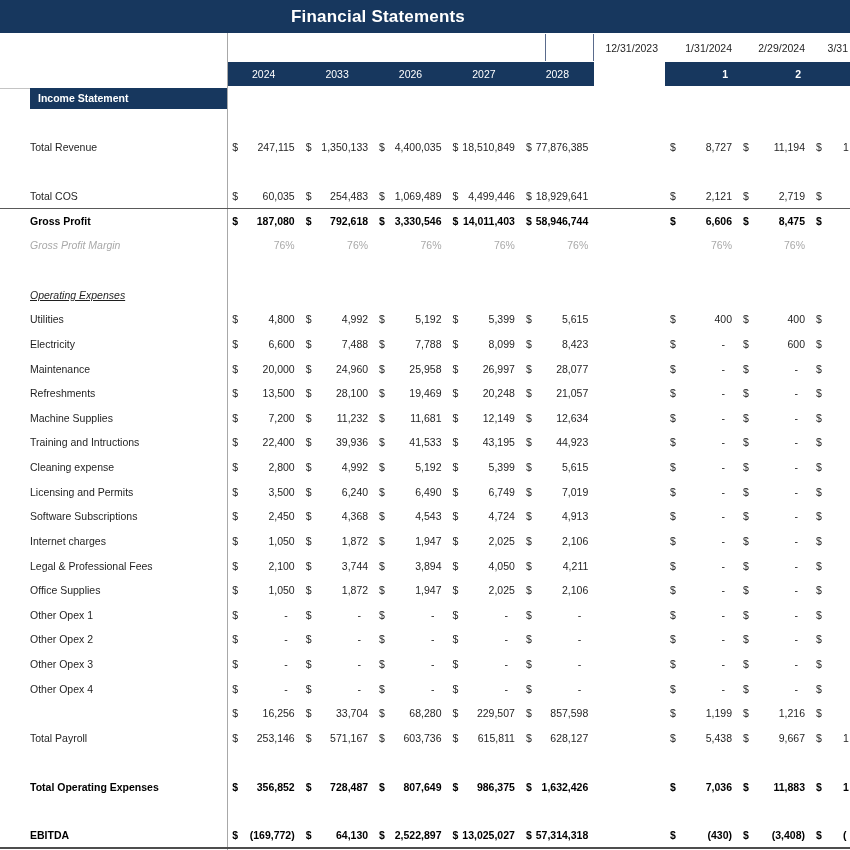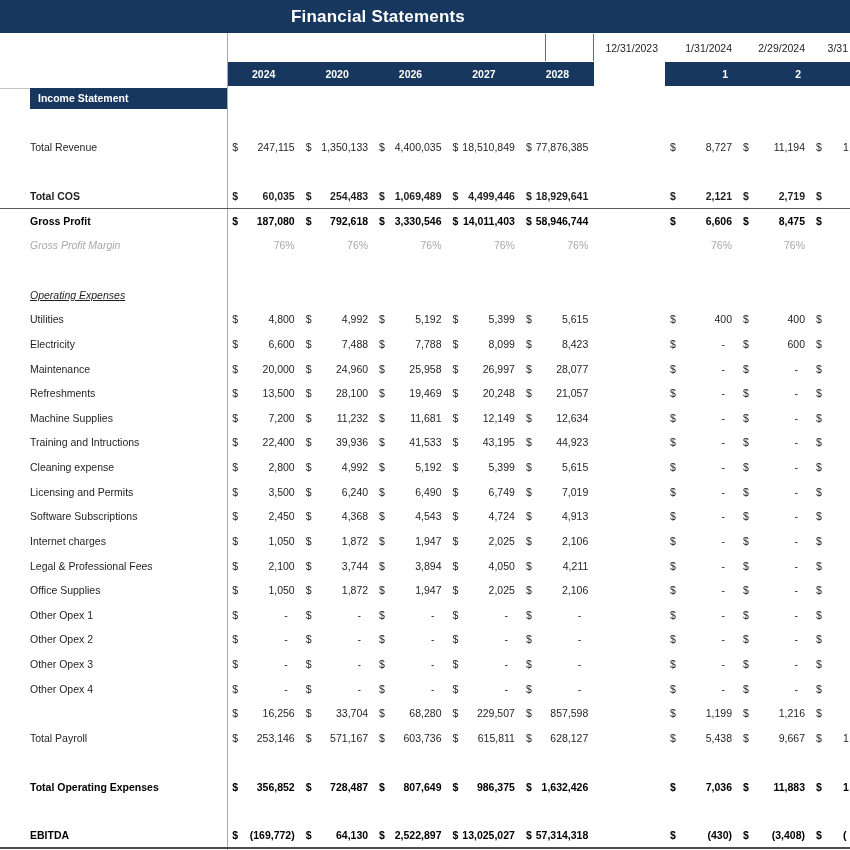--- a/index.html
+++ b/index.html
@@ -17,38 +17,38 @@
   
   .date-cell { position:absolute; top:37px; height:22px; line-height:22px; text-align:right;
     box-sizing:border-box; color:#1f1f1f; }
   .d0 { left:594px; width:68px; padding-right:4px; }
   .d1 { left:665px; width:73px; padding-right:6px; }
   .d2 { left:738px; width:73px; padding-right:6px; }
   .d3 { left:811px; width:39px; padding-right:2px; }
   
   .years-band { position:absolute; left:227px; top:62px; width:367px; height:24px;
     background:#17375e; display:flex; }
-  .year-cell { flex:1; text-align:center; line-height:24px; color:#fff; font-weight:bold; }
+  .year-cell { flex:1; text-align:center; line-height:24px; color:#fff; font-weight:normal; }
   .months-band { position:absolute; left:665px; top:62px; width:185px; height:24px;
     background:#17375e; display:flex; }
   .period-cell { width:73px; box-sizing:border-box; text-align:right; padding-right:10px;
     line-height:24px; color:#fff; font-weight:bold; }
   
   .banner { position:absolute; left:30px; top:88px; width:197px; height:21px;
     background:#17375e; color:#fff; font-weight:bold; line-height:21px;
     padding-left:8px; box-sizing:border-box; }
   
   .gridline-v { position:absolute; left:227px; top:33px; width:1px; height:817px; background:#a8a8a8; }
   .vline-a { position:absolute; left:545px; top:34px; width:1px; height:27px; background:#5a6b8c; }
   .vline-b { position:absolute; left:593px; top:34px; width:1px; height:27px; background:#5a6b8c; }
   .edge-line { position:absolute; left:0; top:88px; width:30px; height:1px; background:#c4c4c4; }
   
   .rows { position:absolute; left:0; top:110px; width:850px; }
   .row { position:relative; height:24.63px; width:850px; box-sizing:border-box; }
-  .row.rule-below { border-bottom:1.5px solid #595959;font-weight:bold; }
+  .row.rule-below { border-bottom:1.5px solid #595959; }
   .row.rule-bottom { border-bottom:2px solid #4d4d4d; }
   .label { position:absolute; left:30px; top:0; height:100%; display:flex; align-items:center;
     white-space:nowrap; }
   .opex-h { font-style:italic; text-decoration:underline; }
   .cell { position:absolute; top:0; height:100%; box-sizing:border-box;
     display:flex; align-items:center; }
   .cur { padding-left:5px; }
   .val { margin-left:auto; padding-right:6px; white-space:nowrap; }
   .cell.dash .val { padding-right:13px; }
   .cell.m3 .val { margin-left:0; position:absolute; left:32px; padding:0; }
@@ -64,21 +64,21 @@
   <div class="titlebar"></div>
   <div class="title-text">Financial Statements</div>
 
   <div class="date-cell d0">12/31/2023</div>
   <div class="date-cell d1">1/31/2024</div>
   <div class="date-cell d2">2/29/2024</div>
   <div class="date-cell d3">3/31</div>
 
   <div class="years-band">
     <div class="year-cell">2024</div>
-    <div class="year-cell">2020</div>
+    <div class="year-cell">2033</div>
     <div class="year-cell">2026</div>
     <div class="year-cell">2027</div>
     <div class="year-cell">2028</div>
   </div>
 
   <div class="months-band">
     <div class="period-cell">1</div>
     <div class="period-cell">2</div>
   </div>
 

